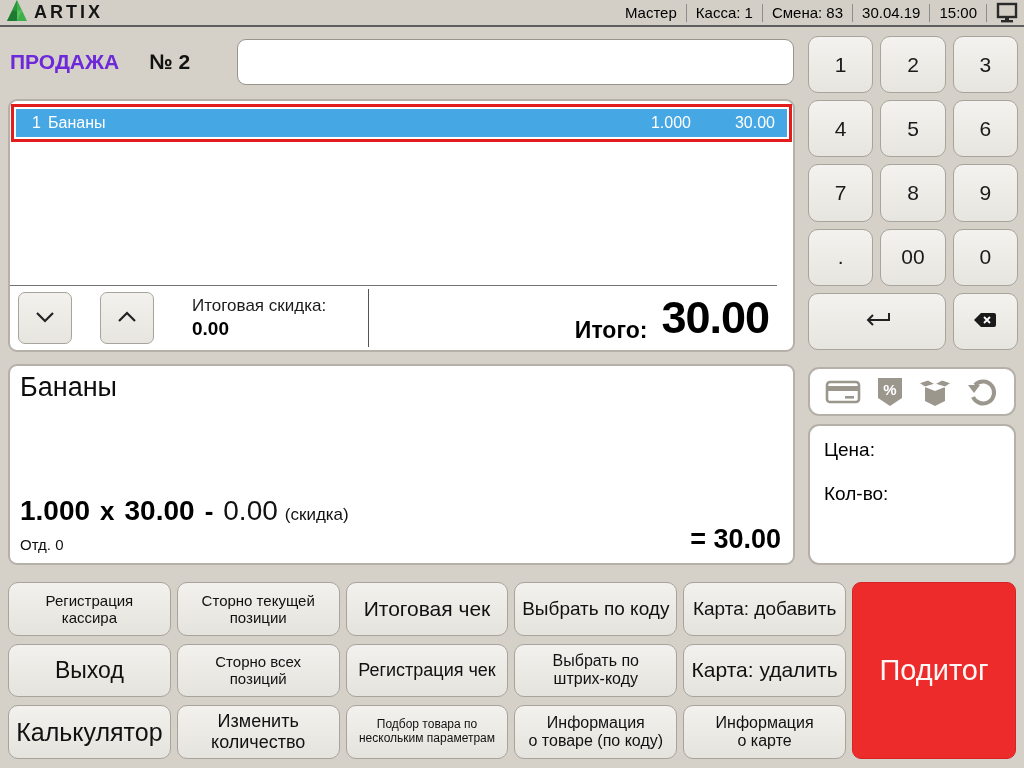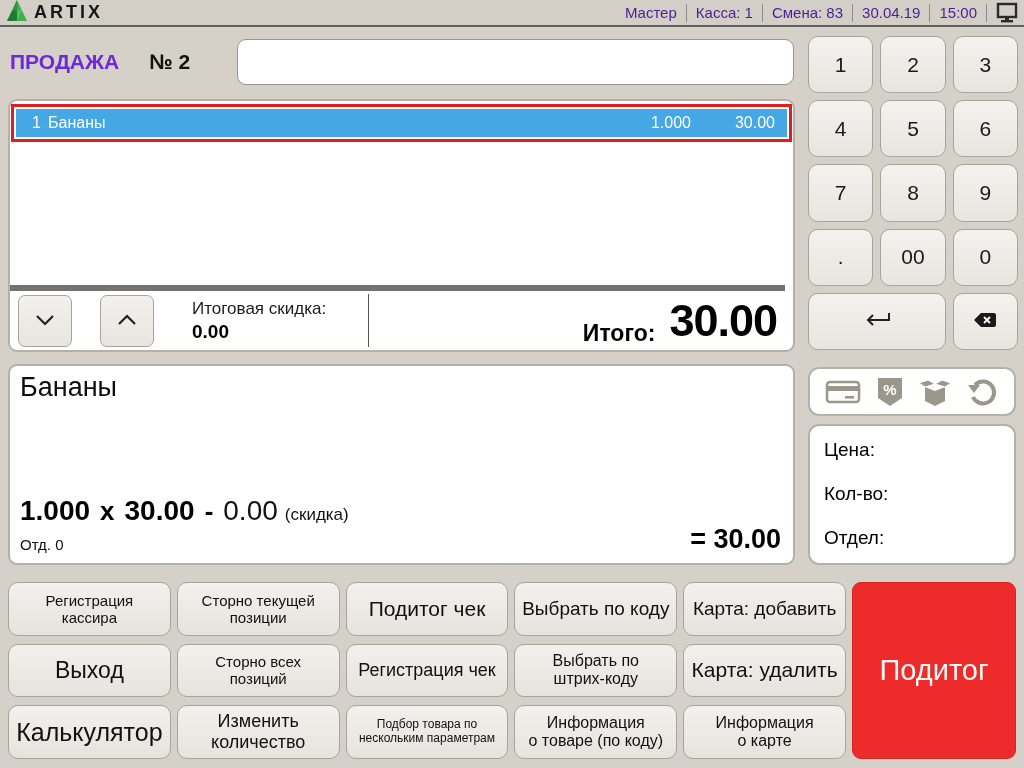--- a/index.html
+++ b/index.html
@@ -9,21 +9,21 @@
 
   
   .top-bar {
     position: absolute; left: 0; top: 0; width: 1024px; height: 27px;
     background: #d3cfc7; border-bottom: 2px solid #5e5e5e;
     display: flex; align-items: center; padding: 0 6px;
   }
   .brand { display: flex; align-items: center; gap: 6px; }
   .brand-text { font-size: 18px; font-weight: 800; letter-spacing: 3px; color: #161616; }
   .tb-right { margin-left: auto; display: flex; align-items: center; }
-  .tb-item { font-size: 15px; color: #4c1d95; white-space: nowrap; }
+  .tb-item { font-size: 15px; color: #000000; white-space: nowrap; }
   .tb-sep { width: 1px; height: 18px; background: #8d8d8d; margin: 0 9px; }
 
   
   .sale-header { position: absolute; left: 10px; top: 39px; height: 46px; display: flex; align-items: center; }
   .sale-title { font-size: 21px; font-weight: 600; color: #6d28d9; }
   .sale-number { font-size: 21px; font-weight: 600; color: #111; margin-left: 30px; }
   .scan-input {
     position: absolute; left: 237px; top: 39px; width: 557px; height: 46px;
     border: 1px solid #98948b; border-radius: 9px; background: #fff;
     font-size: 20px; padding: 0 12px; outline: none; font-family: inherit;
@@ -40,22 +40,22 @@
   .item-row {
     background: #45a7e4; height: 28px; display: flex; align-items: center;
     color: #fff; font-size: 16px;
   }
   .col-index { width: 32px; padding-left: 16px; }
   .col-name { flex: 1; }
   .col-qty { width: 80px; text-align: right; }
   .col-sum { width: 96px; text-align: right; padding-right: 12px; }
 
   .receipt-footer {
-    position: absolute; left: 0; right: 8px; bottom: 0; height: 65px;
-    border-top: 6px solid #737373; display: flex; align-items: center; gap: 24px;
+    position: absolute; left: 0; right: 16px; bottom: 0; height: 65px;
+    border-top: 1px solid #737373; display: flex; align-items: center; gap: 24px;
   }
   .scroll-btn {
     width: 54px; height: 52px; margin-left: 8px;
     background: linear-gradient(#f2f1ed, #e7e5df); border: 1px solid #a8a49b;
     border-radius: 7px; font-size: 19px; color: #222;
     display: flex; align-items: center; justify-content: center; cursor: pointer;
   }
   .discount-block { margin-left: 14px; width: 150px; }
   .discount-label { font-size: 17px; color: #1c1c1c; }
   .discount-value { font-size: 19px; font-weight: bold; color: #000; margin-top: 2px; }
@@ -266,29 +266,28 @@
       <svg width="32" height="30" viewBox="0 0 32 30">
         <path d="M8 8 A11 11 0 1 1 6 20" fill="none" stroke="#9b978d" stroke-width="4"></path>
         <polygon points="1,8 13,8 7,16" fill="#9b978d"></polygon>
       </svg>
     </span>
   </div>
 
   <div class="panel price-panel">
     <div class="qp-label">Цена:</div>
     <div class="qp-label">Кол-во:</div>
-    <div class="qp-label">Отдел:</div>
   </div>
 
   <div class="actions-grid">
     <button class="action-btn fs-15">Регистрация
 кассира</button>
     <button class="action-btn fs-15">Сторно текущей
 позиции</button>
-    <button class="action-btn fs-21">Подитог чек</button>
+    <button class="action-btn fs-21">Итоговая чек</button>
     <button class="action-btn fs-19">Выбрать по коду</button>
     <button class="action-btn fs-19">Карта: добавить</button>
     <button class="action-btn fs-29">Выход</button>
     <button class="action-btn fs-15">Сторно всех
 позиций</button>
     <button class="action-btn fs-18">Регистрация чек</button>
     <button class="action-btn fs-16">Выбрать по
 штрих-коду</button>
     <button class="action-btn fs-21">Карта: удалить</button>
     <button class="action-btn fs-25">Калькулятор</button>

